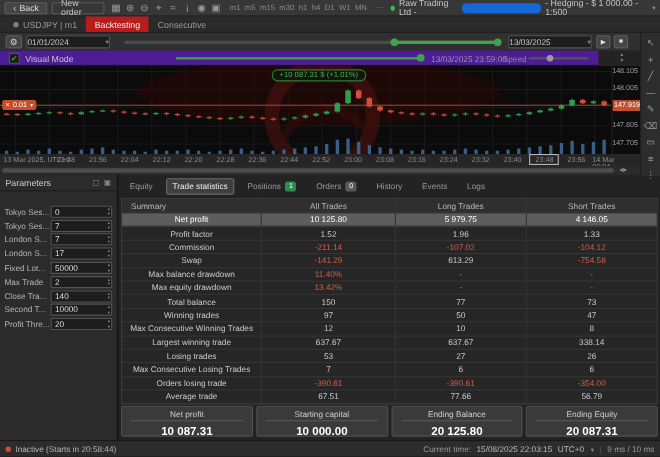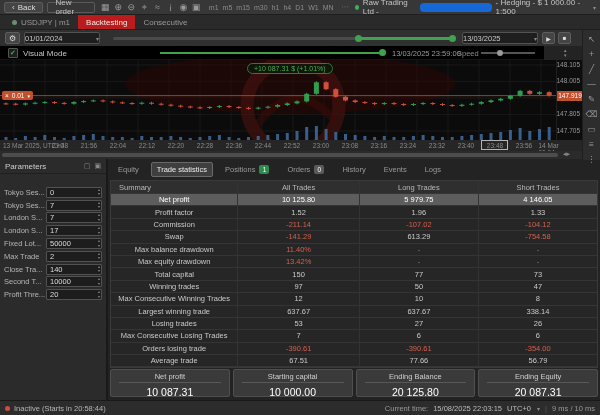--- a/index.html
+++ b/index.html
@@ -11,21 +11,21 @@
   .ghostbtn{background:transparent;border:1px solid #5a5a5a;border-radius:2px;color:#c5c5c5;font-size:8px;display:flex;align-items:center;justify-content:center}
   .sel{background:#1e1e1e;border:1px solid #525252;border-radius:2px;color:#c9c9c9;font-size:7.5px;display:flex;align-items:center;justify-content:space-between;padding:0 0}
   .caret{color:#8a8a8a;font-size:6px;margin-left:4px}
   .tbi{color:#9a9a9a;font-size:9px;width:13px;text-align:center}
   .tf{color:#8b8b8b;font-size:7px;padding:0 2px}
   .row1{position:absolute;left:0;top:0;width:600px;height:15px;background:#373737;border-bottom:1px solid #1e1e1e;display:flex;align-items:center;padding:0 4px;gap:4px}
   .row2{position:absolute;left:0;top:15px;width:600px;height:15px;background:#2a2a2a;border-bottom:1px solid #1e1e1e;display:flex;align-items:stretch;padding-left:4px}
   .tab{display:flex;align-items:center;gap:4px;padding:0 8px;font-size:8px;color:#9a9a9a}
   .tab.active{background:#b91c1c;color:#e8e8e8}
   .row3{position:absolute;left:0;top:30px;width:600px;height:16px;background:#303030}
-  .row4{position:absolute;left:0;top:46px;width:544px;height:14px;background:#000000;border-bottom:1px solid #141414}
+  .row4{position:absolute;left:0;top:46px;width:544px;height:14px;background:#4c1d95;border-bottom:1px solid #141414}
   #chart{position:absolute;left:0;top:60px;width:556px;height:80px;background:#0b0b0b;overflow:hidden}
   #price-axis{position:absolute;left:556px;top:60px;width:26px;height:80px;background:#0d0d0d;border-left:1px solid #1f1f1f}
   #right-toolbar{position:absolute;left:582px;top:30px;width:18px;height:130px;background:#2d2d2d;border-left:1px solid #1e1e1e;display:flex;flex-direction:column;align-items:center;padding-top:4px;gap:5px}
   #time-axis{position:absolute;left:0;top:140px;width:582px;height:11px;background:#262626;color:#8a8a8a;font-size:6.5px}
   #scrollbar{position:absolute;left:0;top:151px;width:582px;height:8px;background:#2b2b2b}
   #panel{position:absolute;left:0;top:159px;width:108px;height:241px;background:#2b2b2b;border-right:2px solid #191919}
   .prow{display:flex;align-items:center;height:12.8px;padding:0 4px}
   .plabel{flex:1;font-size:7.5px;color:#b5b5b5;white-space:nowrap;overflow:hidden}
   .pin{width:56px;height:11px;background:#1d1d1d;border:1px solid #525252;border-radius:1px;display:flex;align-items:center;font-size:7.5px;color:#ddd;padding-left:3px;position:relative}
   .spin{position:absolute;right:1px;top:0;display:flex;flex-direction:column;color:#8a8a8a;font-size:4px;line-height:4.5px}
@@ -39,21 +39,21 @@
   .trow>div+div{border-left:1px solid #333;height:100%;display:flex;align-items:center;justify-content:center}
   .thead{background:#2f2f2f;color:#b8b8b8;height:13px}
   .thead>div:first-child{text-align:left;padding-left:8px}
   .hl{background:#5d5d5d}
   .hl>div{color:#fff}
   .neg{color:#d2604d}
   .dash{color:#8a8a8a}
   #cards{position:absolute;left:110px;top:369px;width:488px;display:flex;gap:3px}
   .card{flex:1;background:#3a3a3a;border:1px solid #4f4f4f;border-radius:2px;height:28px}
   .cl{font-size:7.5px;color:#cfcfcf;text-align:center;padding-top:2px;padding-bottom:1px;border-bottom:1px solid #585858;margin:0 8px}
-  .cv{font-size:10.5px;font-weight:normal;color:#fff;text-align:center;padding-top:3px}
+  .cv{font-size:10.5px;font-weight:bold;color:#fff;text-align:center;padding-top:3px}
   #statusbar{position:absolute;left:0;top:400px;width:600px;height:15px;background:#2c2c2c;border-top:1px solid #191919;display:flex;align-items:center;font-size:7.5px;color:#999;padding:0 5px}
   .tick{position:absolute;transform:translateX(-50%);top:2px}
   .pricetick{position:absolute;right:2px;font-size:6.5px;color:#9a9a9a}
   .handle{position:absolute;width:7px;height:7px;border-radius:50%;background:#3fa34d}
 </style>
 </head>
 <body>
 
 <div id="root">
 
@@ -571,21 +571,21 @@
           <div class="dash">-</div>
           <div class="dash">-</div>
         </div>
         <div class="trow">
           <div>Max equity drawdown</div>
           <div class="neg">13.42%</div>
           <div class="dash">-</div>
           <div class="dash">-</div>
         </div>
         <div class="trow">
-          <div>Total capital</div>
+          <div>Total balance</div>
           <div>150</div>
           <div>77</div>
           <div>73</div>
         </div>
         <div class="trow">
           <div>Winning trades</div>
           <div>97</div>
           <div>50</div>
           <div>47</div>
         </div>

